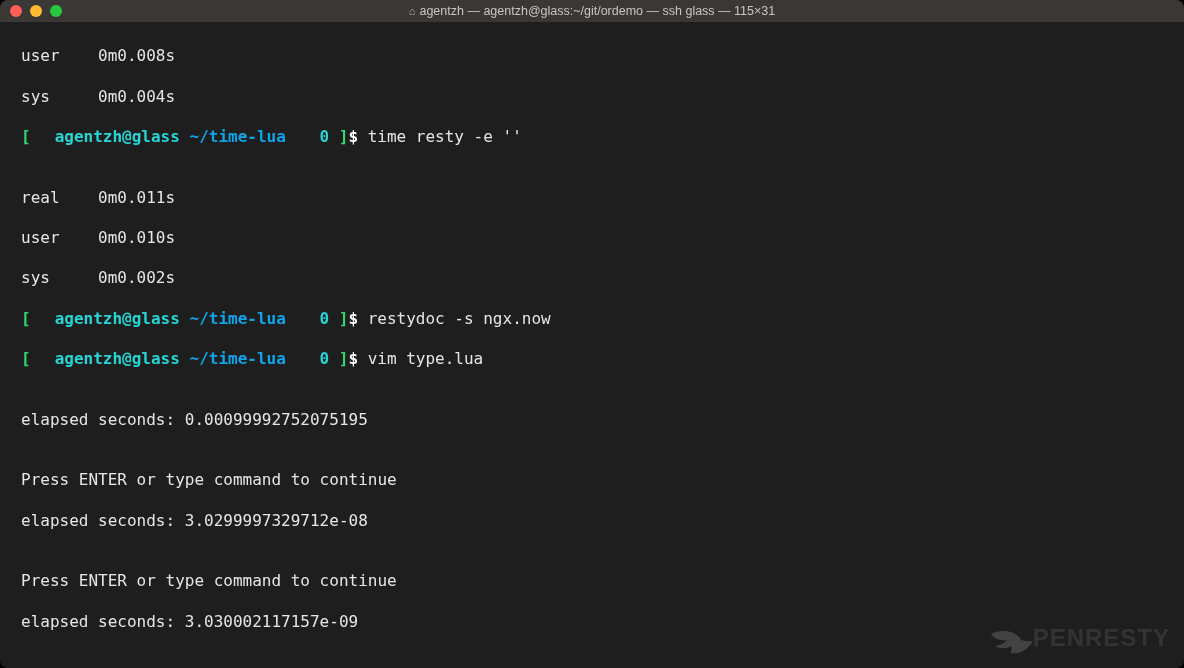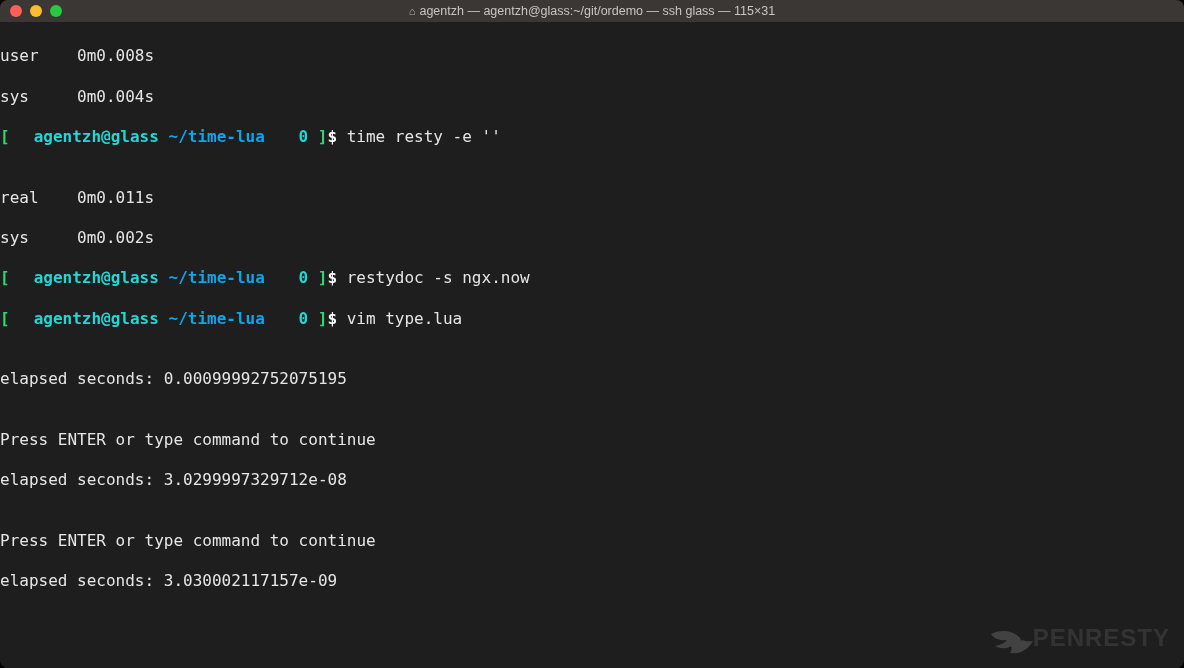--- a/index.html
+++ b/index.html
@@ -33,21 +33,21 @@
     font-family: -apple-system, "Helvetica Neue", sans-serif;
     font-size: 12.5px;
     color: #c9c5c1;
     display: flex; align-items: center; justify-content: center; gap: 4px;
     pointer-events: none;
   }
   .home-icon { font-size: 11px; opacity: .8; }
   .term {
     flex: 1;
     background: #1e1e1e;
-    padding: 4px 8px 6px 0;
+    padding: 4px 8px 6px 21px;
     font-size: 16px;
     line-height: 20.2px;
     color: #e6e6e6;
     white-space: pre;
     overflow: hidden;
     position: relative;
   }
   .l { display: block; }
   .c-green  { color: #2fd972; font-weight: bold; }
   .c-cyan   { color: #27d5d5; font-weight: bold; margin-left: 24px; }
@@ -83,20 +83,21 @@
       <span>agentzh — agentzh@glass:~/git/ordemo — ssh glass — 115×31</span>
     </div>
   </div>
 
   <div class="term">
 <span class="l">user    0m0.008s</span>
 <span class="l">sys     0m0.004s</span>
 <span class="l"><span class="c-green">[</span><span class="c-cyan">agentzh@glass</span><span class="c-mag"> ~/time-lua</span><span class="c-cyan"> 0</span><span class="c-green"> ]</span><span class="c-bwhite">$ </span><span class="c-white">time resty -e ''</span></span>
 <span class="l"></span>
 <span class="l">real    0m0.011s</span>
+<span class="l">user    0m0.010s</span>
 <span class="l">sys     0m0.002s</span>
 <span class="l"><span class="c-green">[</span><span class="c-cyan">agentzh@glass</span><span class="c-mag"> ~/time-lua</span><span class="c-cyan"> 0</span><span class="c-green"> ]</span><span class="c-bwhite">$ </span><span class="c-white">restydoc -s ngx.now</span></span>
 <span class="l"><span class="c-green">[</span><span class="c-cyan">agentzh@glass</span><span class="c-mag"> ~/time-lua</span><span class="c-cyan"> 0</span><span class="c-green"> ]</span><span class="c-bwhite">$ </span><span class="c-white">vim type.lua</span></span>
 <span class="l"></span>
 <span class="l">elapsed seconds: 0.00099992752075195</span>
 <span class="l"></span>
 <span class="l">Press ENTER or type command to continue</span>
 <span class="l">elapsed seconds: 3.0299997329712e-08</span>
 <span class="l"></span>
 <span class="l">Press ENTER or type command to continue</span>

